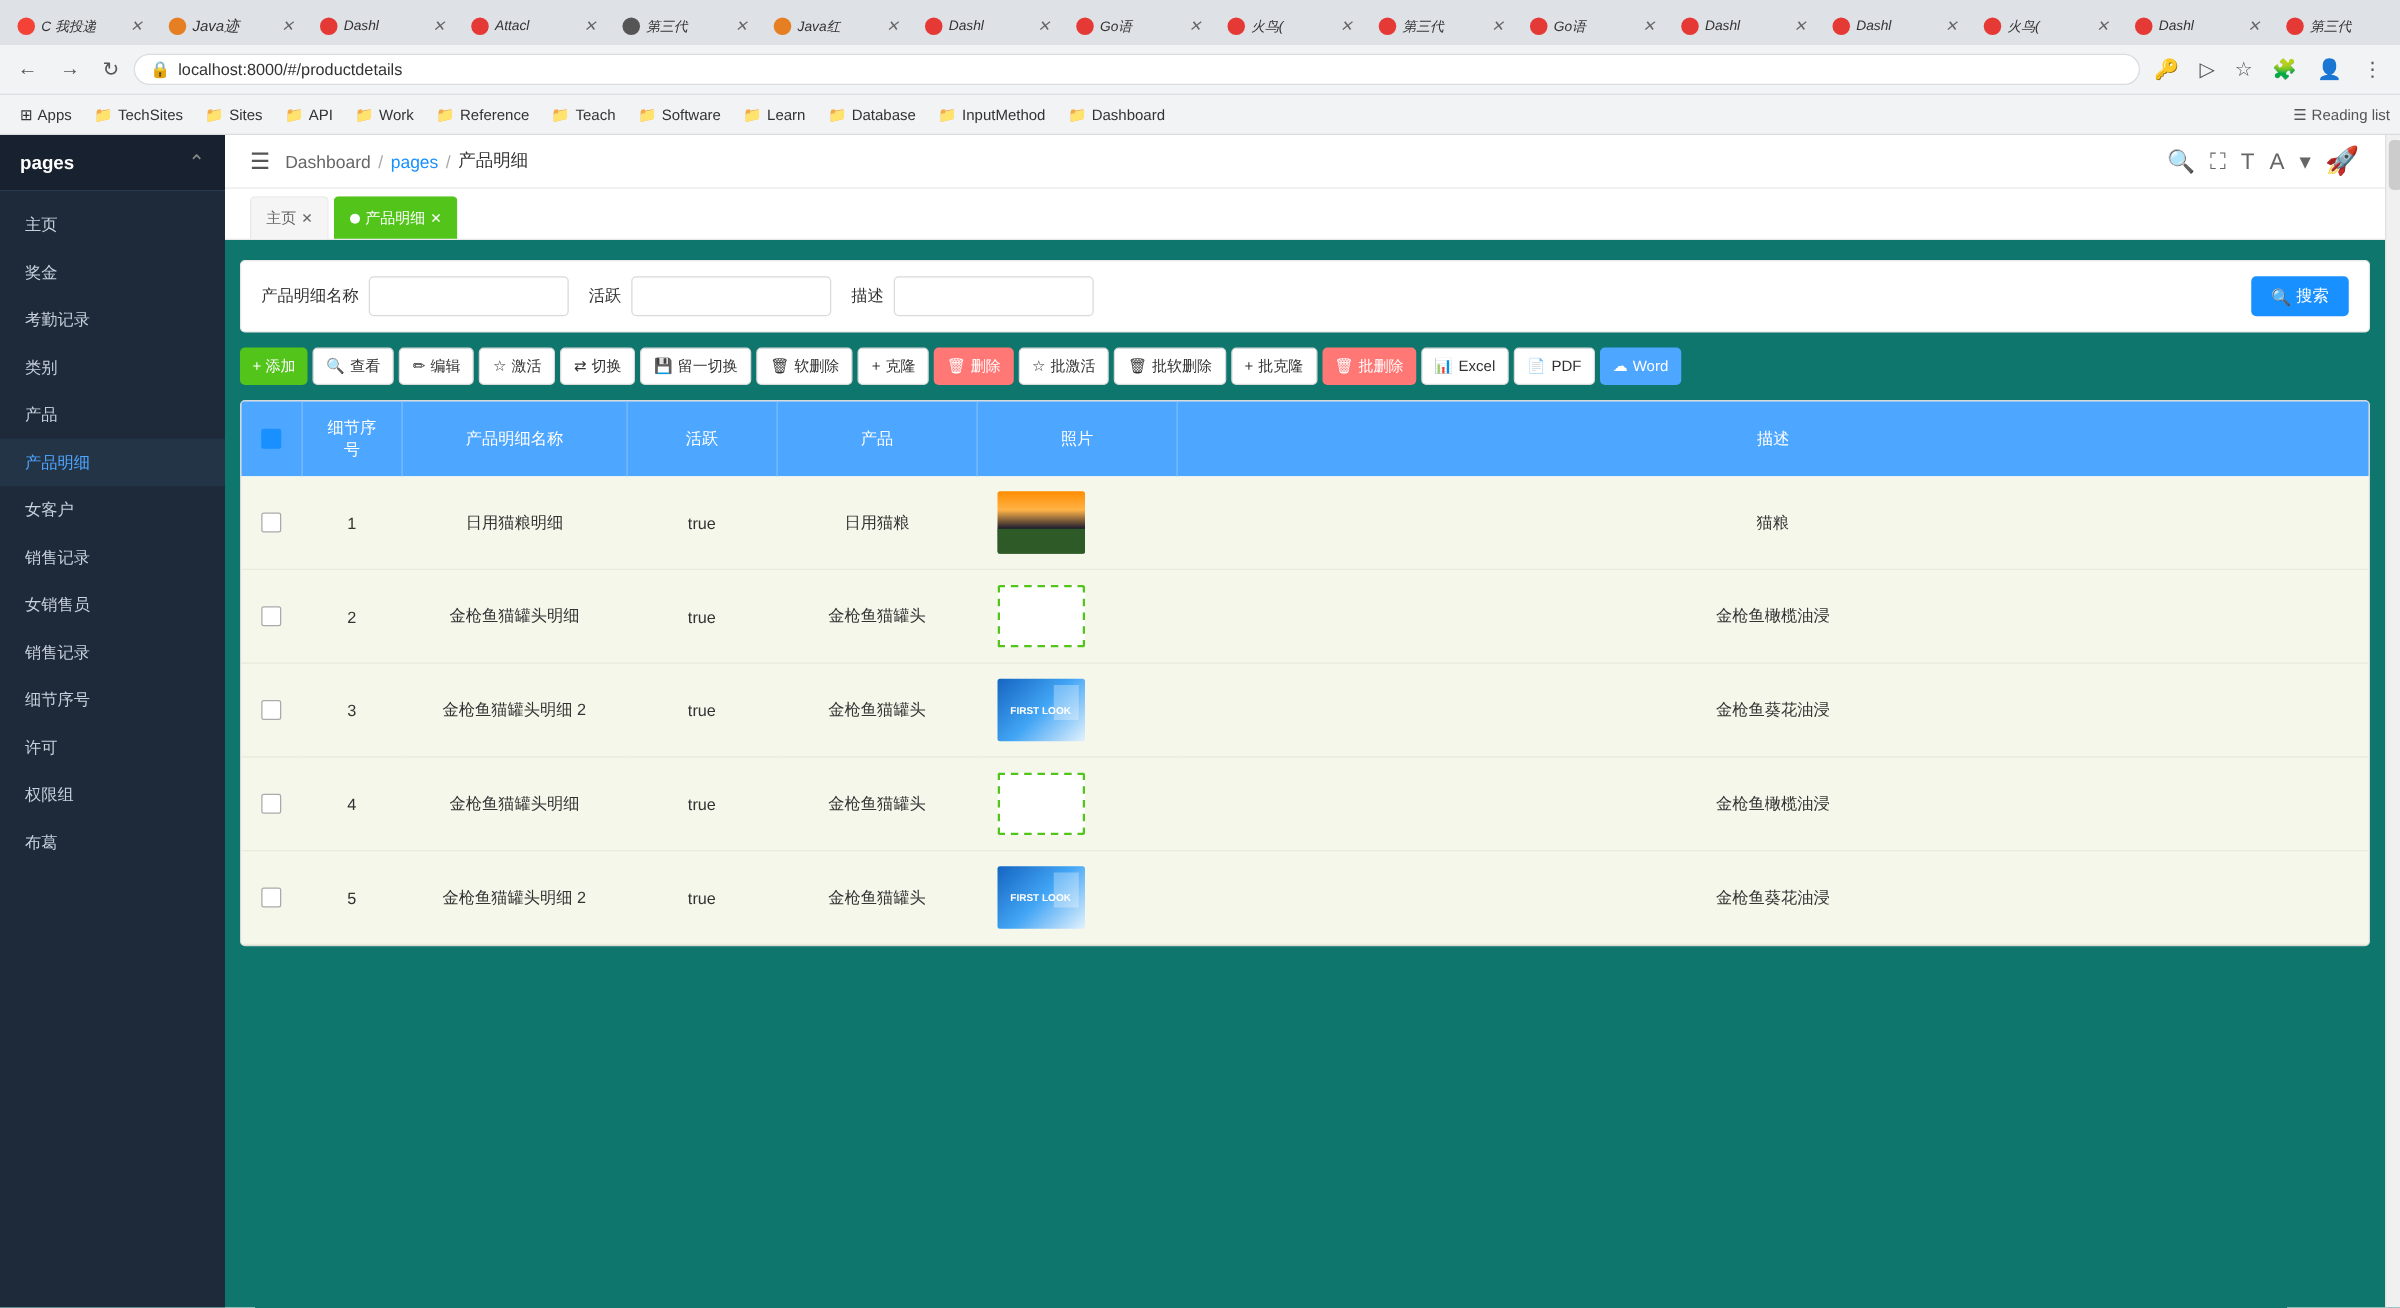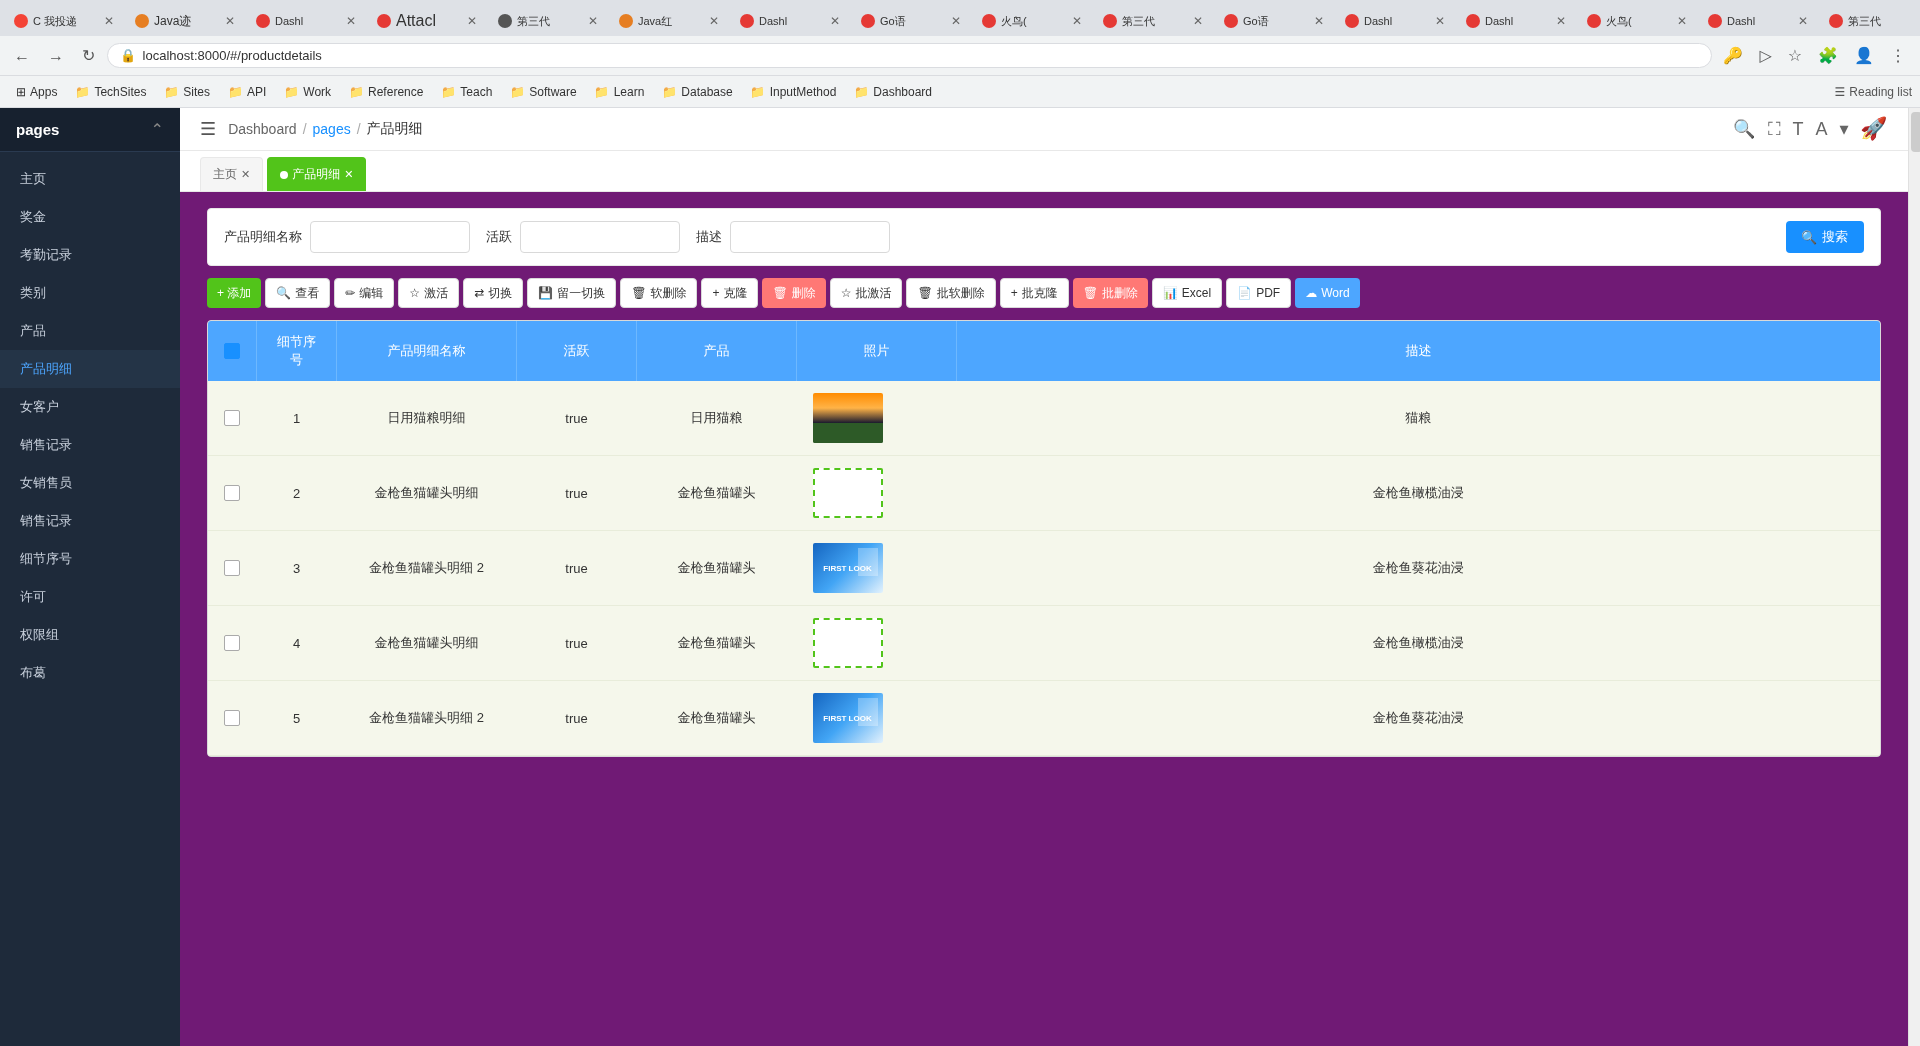--- a/index.html
+++ b/index.html
@@ -6,20 +6,21 @@
     body { font-family: 'Microsoft YaHei', Arial, sans-serif; font-size: 13px; background: #f0f2f5; overflow: hidden; }
 
     
     .browser-tabs {
       background: #dee1e6;
       height: 36px;
       display: flex;
       align-items: flex-end;
       padding: 0 4px;
       gap: 1px;
+      font-style: italic;
     }
     .tab {
       display: flex;
       align-items: center;
       padding: 0 10px;
       height: 30px;
       background: #dee1e6;
       border-radius: 8px 8px 0 0;
       font-size: 11px;
       color: #333;
@@ -161,23 +162,23 @@
       border-bottom: none;
       margin-top: 6px;
     }
     .page-tab.default { background: #f5f5f5; color: #666; }
     .page-tab.active { background: #52c41a; color: #fff; border-color: #52c41a; }
     .page-tab-close { font-size: 11px; cursor: pointer; }
 
     
     .content-area {
       flex: 1;
-      padding: 16px 27px;
+      padding: 16px 12px;
       overflow-y: auto;
-      background: #701a75;
+      background: #0f766e;
     }
 
     
     .search-bar {
       background: #fff;
       padding: 12px 16px;
       border-radius: 4px;
       margin-bottom: 12px;
       display: flex;
       align-items: center;
@@ -378,21 +379,21 @@
     <span style="font-size:12px;">Java迹</span>
     <span class="tab-close">✕</span>
   </div>
   <div class="tab">
     <span class="tab-icon" style="background:#e53935;"></span>
     <span style="font-size:11px;">Dashl</span>
     <span class="tab-close">✕</span>
   </div>
   <div class="tab">
     <span class="tab-icon" style="background:#e53935;"></span>
-    <span style="font-size:16px;">Attacl</span>
+    <span style="font-size:11px;">Attacl</span>
     <span class="tab-close">✕</span>
   </div>
   <div class="tab">
     <span class="tab-icon" style="background:#555;"></span>
     <span style="font-size:11px;">第三代</span>
     <span class="tab-close">✕</span>
   </div>
   <div class="tab">
     <span class="tab-icon" style="background:#e67e22;"></span>
     <span style="font-size:11px;">Java红</span>

